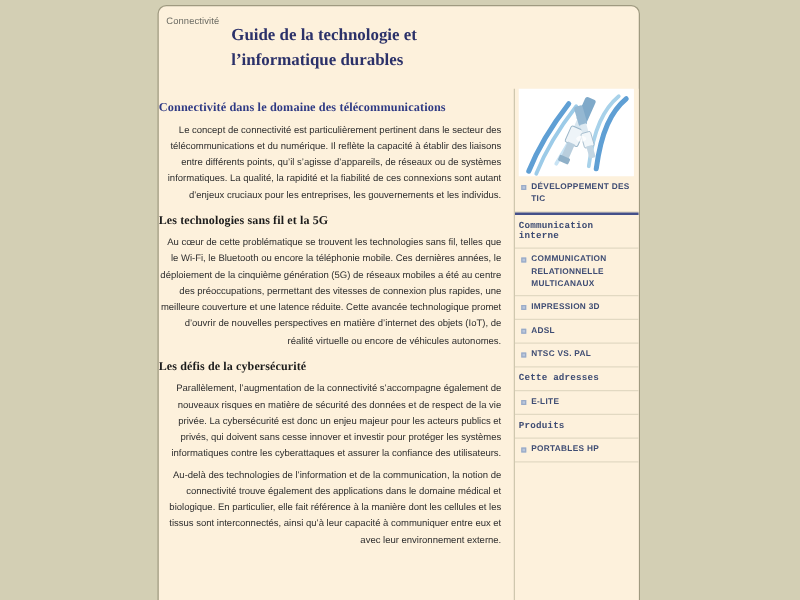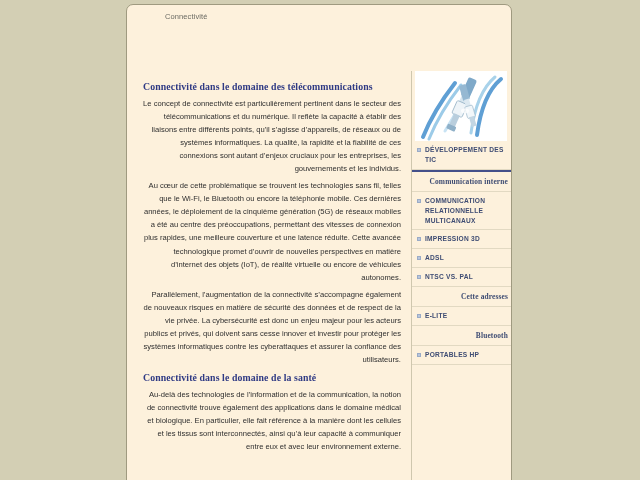--- a/index.html
+++ b/index.html
@@ -32,21 +32,20 @@
     flex-direction: column;
   }
 
   
   #header {
     position: relative;
     height: 66px;
     flex: 0 0 auto;
     display: flex;
     align-items: flex-start;
-    padding-left: 32px;
   }
   #breadcrumb {
     margin: 7px 0 0 6px;
     width: 52px;
     flex: 0 0 auto;
     font-size: 7.5px;
     color: #6b6b63;
     letter-spacing: .1px;
     line-height: 1.2;
   }
@@ -65,21 +64,21 @@
   #body-wrap {
     flex: 1 1 auto;
     display: flex;
     align-items: stretch;
     min-height: 0;
   }
 
   
   #content {
     flex: 1 1 auto;
-    padding: 4px 10px 0 16px;
+    padding: 4px 10px 0 0;
     box-sizing: border-box;
     overflow: hidden;
   }
   .h-major {
     font-family: "Liberation Serif", serif;
     font-weight: bold;
     font-size: 9.8px;
     color: #2f3a84;
     margin: 6px 0 5px 0;
     letter-spacing: .1px;
@@ -139,51 +138,53 @@
   }
   .nav-label {
     font-family: "Liberation Sans", sans-serif;
     font-weight: bold;
     font-size: 6.6px;
     line-height: 1.5;
     color: #3e4c73;
     letter-spacing: .25px;
   }
   .nav-section {
-    font-family: Liberation Serif, serif;
+    font-family: Liberation Mono, monospace;
     font-weight: bold;
     font-size: 7.4px;
     color: #3e4c73;
-    text-align: right;
+    text-align: left;
     padding: 5px 3px 5px 3px;
     border-bottom: 1px solid #e2d9c2;
     letter-spacing: .15px;
   }
   .nav-section.first {
     border-top: 2px solid #44508a;
     padding-top: 5px;
   }
 </style>
 </head>
 <body>
 
 <div id="page-panel">
 
   <div id="header">
     <div id="breadcrumb">Connectivité</div>
+    <h1 id="site-title">Guide de la technologie et l’informatique durables</h1>
   </div>
 
   <div id="body-wrap">
 
     <div id="content">
         <h2 class="h-major">Connectivité dans le domaine des télécommunications</h2>
         <p class="para">Le concept de connectivité est particulièrement pertinent dans le secteur des télécommunications et du numérique. Il reflète la capacité à établir des liaisons entre différents points, qu’il s’agisse d’appareils, de réseaux ou de systèmes informatiques. La qualité, la rapidité et la fiabilité de ces connexions sont autant d’enjeux cruciaux pour les entreprises, les gouvernements et les individus.</p>
+        <h2 class="h-minor">Les technologies sans fil et la 5G</h2>
         <p class="para">Au cœur de cette problématique se trouvent les technologies sans fil, telles que le Wi-Fi, le Bluetooth ou encore la téléphonie mobile. Ces dernières années, le déploiement de la cinquième génération (5G) de réseaux mobiles a été au centre des préoccupations, permettant des vitesses de connexion plus rapides, une meilleure couverture et une latence réduite. Cette avancée technologique promet d’ouvrir de nouvelles perspectives en matière d’internet des objets (IoT), de réalité virtuelle ou encore de véhicules autonomes.</p>
+        <h2 class="h-minor">Les défis de la cybersécurité</h2>
         <p class="para">Parallèlement, l’augmentation de la connectivité s’accompagne également de nouveaux risques en matière de sécurité des données et de respect de la vie privée. La cybersécurité est donc un enjeu majeur pour les acteurs publics et privés, qui doivent sans cesse innover et investir pour protéger les systèmes informatiques contre les cyberattaques et assurer la confiance des utilisateurs.</p>
-        <h2 class="h-major">Connectivité dans le domaine de la santé</h2>
         <p class="para">Au-delà des technologies de l’information et de la communication, la notion de connectivité trouve également des applications dans le domaine médical et biologique. En particulier, elle fait référence à la manière dont les cellules et les tissus sont interconnectés, ainsi qu’à leur capacité à communiquer entre eux et avec leur environnement externe.</p>
       </div>
 
     <aside id="sidebar">
       <div id="promo-image">
         <svg width="93" height="70" viewBox="0 0 93 70" xmlns="http://www.w3.org/2000/svg" aria-hidden="true">
           <rect x="0" y="0" width="93" height="70" fill="#ffffff"></rect>
           <path d="M8 66 C 16 46, 26 30, 40 12" stroke="#5f9fd4" stroke-width="4" fill="none" stroke-linecap="round"></path>
           <path d="M14 68 C 22 48, 32 32, 46 14" stroke="#9ccbe8" stroke-width="3" fill="none" stroke-linecap="round"></path>
           <path d="M86 8 C 74 18, 66 34, 62 64" stroke="#5f9fd4" stroke-width="4" fill="none" stroke-linecap="round"></path>
@@ -225,21 +226,21 @@
           </a>
           <a class="nav-link">
             <span class="nav-bullet"></span>
             <span class="nav-label">NTSC VS. PAL</span>
           </a>
           <div class="nav-section">Cette adresses</div>
           <a class="nav-link">
             <span class="nav-bullet"></span>
             <span class="nav-label">E-LITE</span>
           </a>
-          <div class="nav-section">Bluetooth</div>
+          <div class="nav-section">Produits</div>
           <a class="nav-link">
             <span class="nav-bullet"></span>
             <span class="nav-label">PORTABLES HP</span>
           </a>
         </nav>
     </aside>
 
   </div>
 </div>
 

